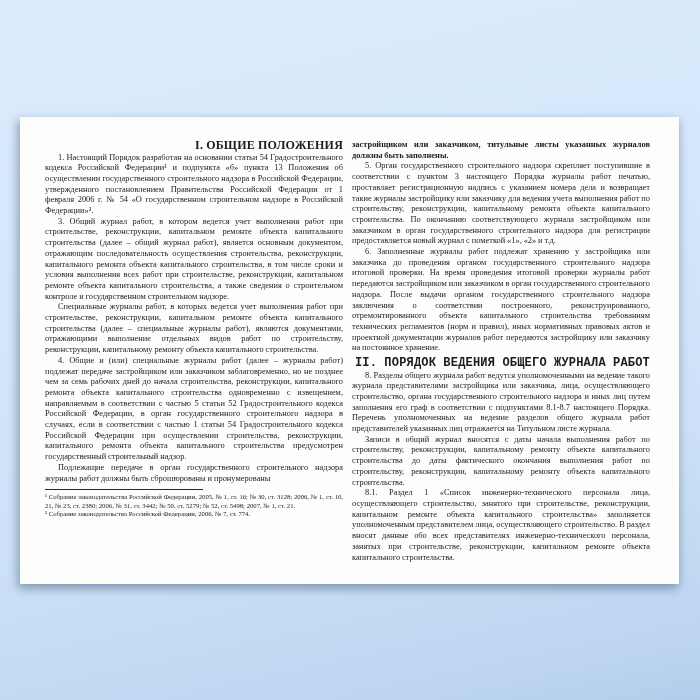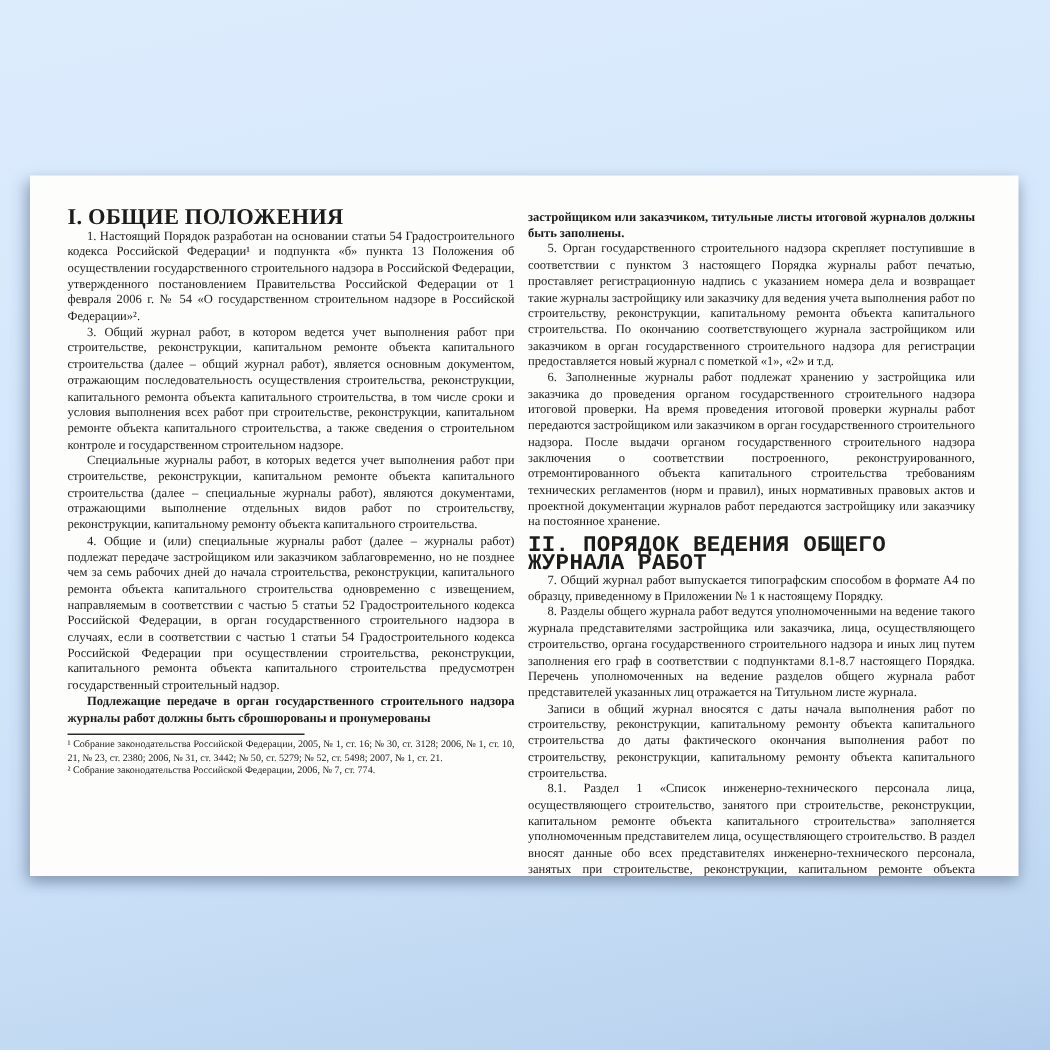--- a/index.html
+++ b/index.html
@@ -39,34 +39,34 @@
     font-size: 8.4px;
     line-height: 10.7px;
     color: #1c1c1c;
     text-align: justify;
     text-indent: 13px;
     word-spacing: -0.2px;
     hyphens: auto;
     -webkit-hyphens: auto;
   }
   .blk.heading {
-    font-size: 15px;
+    font-size: 12px;
     font-weight: 700;
-    text-align: left;
+    text-align: right;
     text-indent: 0;
     line-height: 11.5px;
     letter-spacing: 0.2px;
     margin-bottom: 1px;
   }
   .blk.heading:not(:first-child) {
     margin-top: 4px;
     font-family: Liberation Mono, monospace;
   }
   .blk.para-bold {
-    font-weight: 700;
+    font-weight: 400;
   }
   .blk.para-bold-noindent {
     font-weight: 700;
     text-indent: 0;
   }
   .blk.footnote {
     font-size: 6.7px;
     line-height: 8.3px;
     text-indent: 0;
     word-spacing: 0;
@@ -89,23 +89,22 @@
         <p class="blk para">1. Настоящий Порядок разработан на основании статьи 54 Градостроительного кодекса Российской Федерации¹ и подпункта «б» пункта 13 Положения об осуществлении государственного строительного надзора в Российской Федерации, утвержденного постановлением Правительства Российской Федерации от 1 февраля 2006 г. № 54 «О государственном строительном надзоре в Российской Федерации»².</p>
         <p class="blk para">3. Общий журнал работ, в котором ведется учет выполнения работ при строительстве, реконструкции, капитальном ремонте объекта капитального строительства (далее – общий журнал работ), является основным документом, отражающим последовательность осуществления строительства, реконструкции, капитального ремонта объекта капитального строительства, в том числе сроки и условия выполнения всех работ при строительстве, реконструкции, капитальном ремонте объекта капитального строительства, а также сведения о строительном контроле и государственном строительном надзоре.</p>
         <p class="blk para">Специальные журналы работ, в которых ведется учет выполнения работ при строительстве, реконструкции, капитальном ремонте объекта капитального строительства (далее – специальные журналы работ), являются документами, отражающими выполнение отдельных видов работ по строительству, реконструкции, капитальному ремонту объекта капитального строительства.</p>
         <p class="blk para">4. Общие и (или) специальные журналы работ (далее – журналы работ) подлежат передаче застройщиком или заказчиком заблаговременно, но не позднее чем за семь рабочих дней до начала строительства, реконструкции, капитального ремонта объекта капитального строительства одновременно с извещением, направляемым в соответствии с частью 5 статьи 52 Градостроительного кодекса Российской Федерации, в орган государственного строительного надзора в случаях, если в соответствии с частью 1 статьи 54 Градостроительного кодекса Российской Федерации при осуществлении строительства, реконструкции, капитального ремонта объекта капитального строительства предусмотрен государственный строительный надзор.</p>
         <p class="blk para-bold">Подлежащие передаче в орган государственного строительного надзора журналы работ должны быть сброшюрованы и пронумерованы</p>
         <div class="footnote-rule"></div>
         <p class="blk footnote">¹ Собрание законодательства Российской Федерации, 2005, № 1, ст. 16; № 30, ст. 3128; 2006, № 1, ст. 10, 21, № 23, ст. 2380; 2006, № 31, ст. 3442; № 50, ст. 5279; № 52, ст. 5498; 2007, № 1, ст. 21.</p>
         <p class="blk footnote">² Собрание законодательства Российской Федерации, 2006, № 7, ст. 774.</p>
       </div>
     <div class="col">
-        <p class="blk para-bold-noindent">застройщиком или заказчиком, титульные листы итоговой журналов должны быть заполнены.</p>
+        <p class="blk para-bold-noindent">застройщиком или заказчиком, титульные листы указанных журналов должны быть заполнены.</p>
         <p class="blk para">5. Орган государственного строительного надзора скрепляет поступившие в соответствии с пунктом 3 настоящего Порядка журналы работ печатью, проставляет регистрационную надпись с указанием номера дела и возвращает такие журналы застройщику или заказчику для ведения учета выполнения работ по строительству, реконструкции, капитальному ремонта объекта капитального строительства. По окончанию соответствующего журнала застройщиком или заказчиком в орган государственного строительного надзора для регистрации предоставляется новый журнал с пометкой «1», «2» и т.д.</p>
         <p class="blk para">6. Заполненные журналы работ подлежат хранению у застройщика или заказчика до проведения органом государственного строительного надзора итоговой проверки. На время проведения итоговой проверки журналы работ передаются застройщиком или заказчиком в орган государственного строительного надзора. После выдачи органом государственного строительного надзора заключения о соответствии построенного, реконструированного, отремонтированного объекта капитального строительства требованиям технических регламентов (норм и правил), иных нормативных правовых актов и проектной документации журналов работ передаются застройщику или заказчику на постоянное хранение.</p>
         <p class="blk heading">II. ПОРЯДОК ВЕДЕНИЯ ОБЩЕГО ЖУРНАЛА РАБОТ</p>
-        <p class="blk para">7. Общий журнал работ выпускается типографским способом в формате А4 по образцу, приведенному в Приложении № 1 к настоящему Порядку.</p>
         <p class="blk para">8. Разделы общего журнала работ ведутся уполномоченными на ведение такого журнала представителями застройщика или заказчика, лица, осуществляющего строительство, органа государственного строительного надзора и иных лиц путем заполнения его граф в соответствии с подпунктами 8.1-8.7 настоящего Порядка. Перечень уполномоченных на ведение разделов общего журнала работ представителей указанных лиц отражается на Титульном листе журнала.</p>
         <p class="blk para">Записи в общий журнал вносятся с даты начала выполнения работ по строительству, реконструкции, капитальному ремонту объекта капитального строительства до даты фактического окончания выполнения работ по строительству, реконструкции, капитальному ремонту объекта капитального строительства.</p>
         <p class="blk para">8.1. Раздел 1 «Список инженерно-технического персонала лица, осуществляющего строительство, занятого при строительстве, реконструкции, капитальном ремонте объекта капитального строительства» заполняется уполномоченным представителем лица, осуществляющего строительство. В раздел вносят данные обо всех представителях инженерно-технического персонала, занятых при строительстве, реконструкции, капитальном ремонте объекта капитального строительства.</p>
       </div>
   </div>
 </div>
 
 </body></html>

